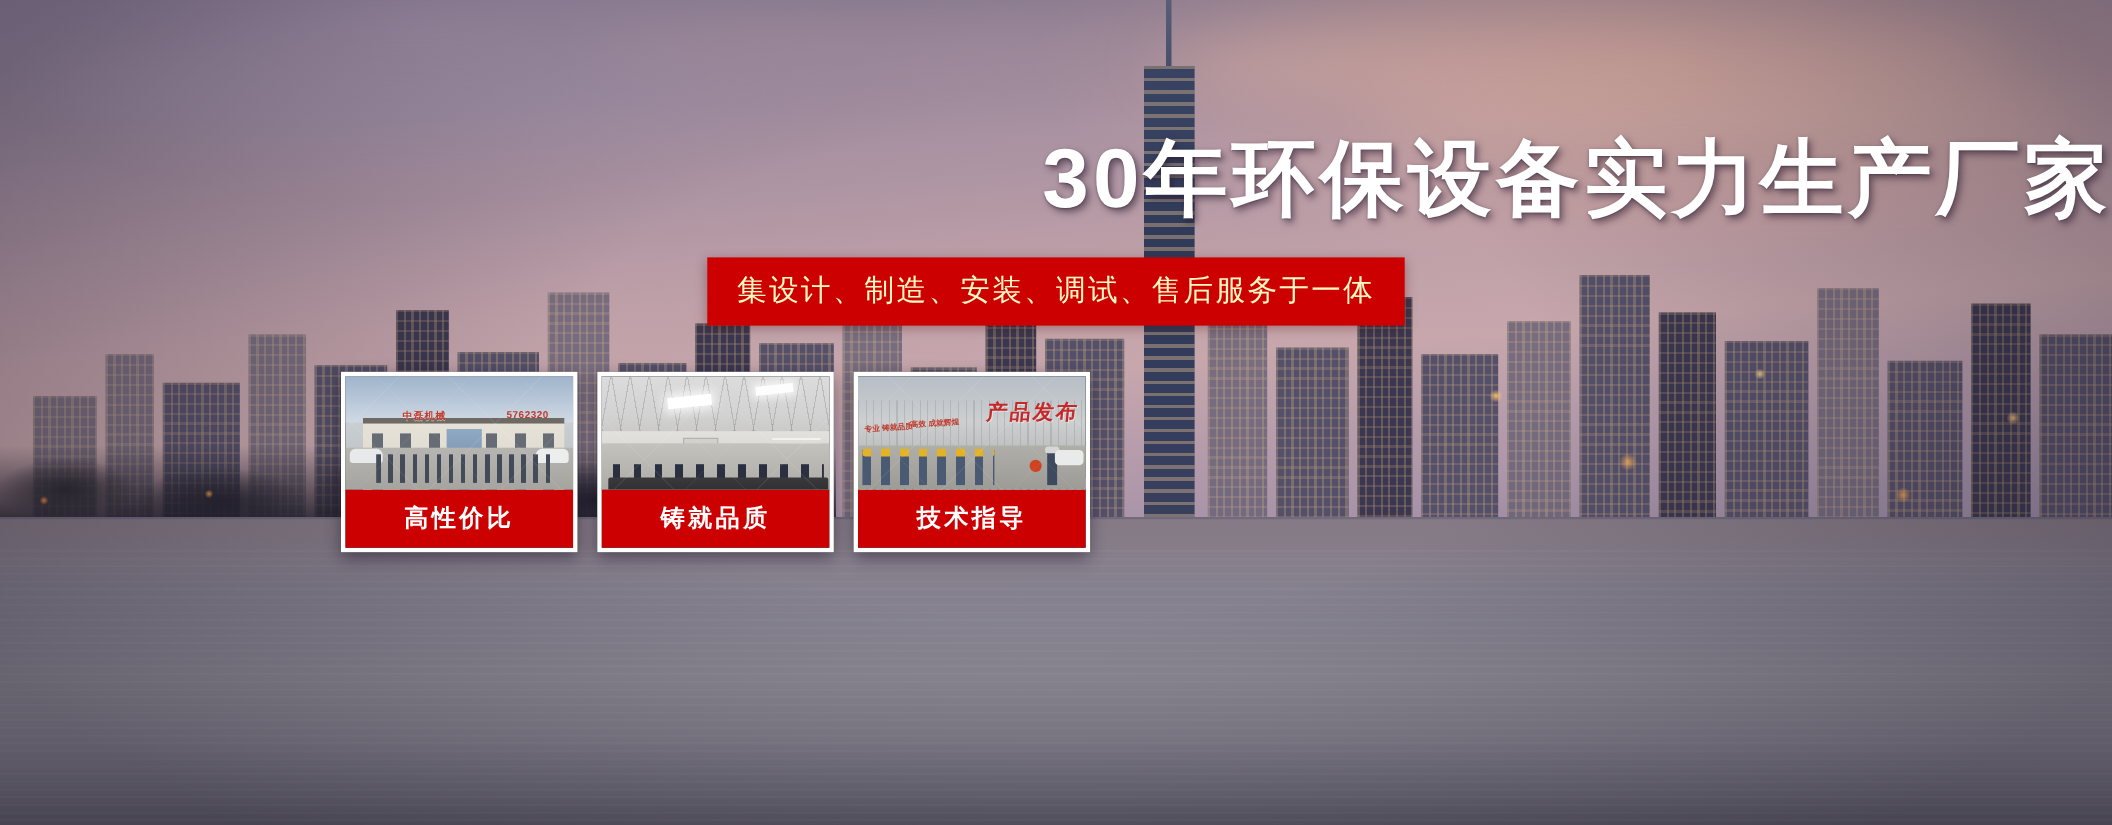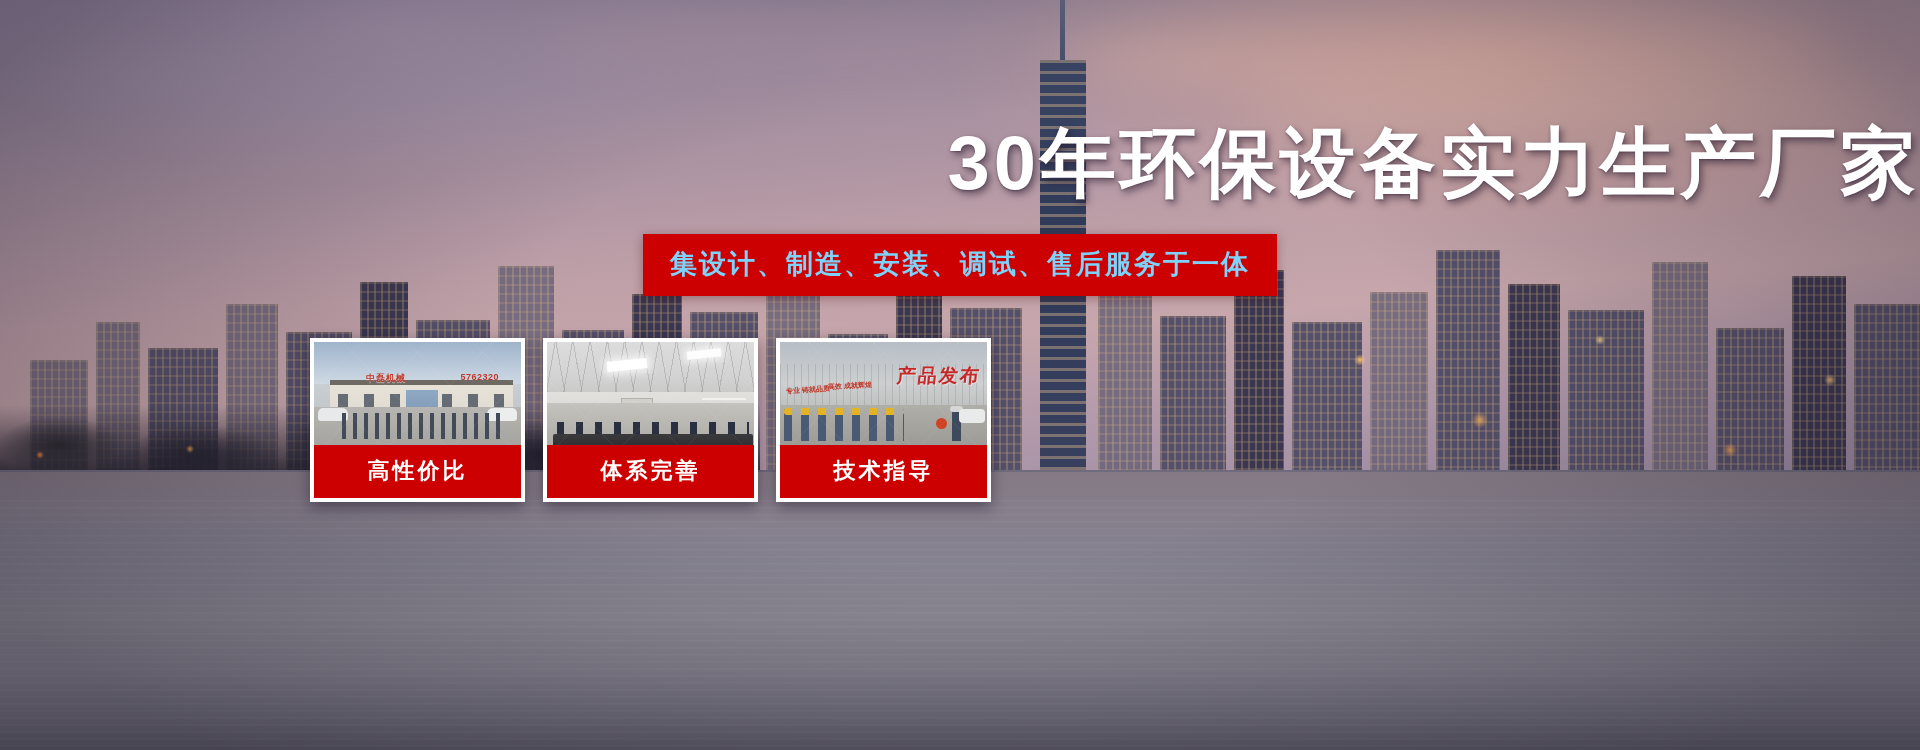--- a/index.html
+++ b/index.html
@@ -111,22 +111,22 @@
     letter-spacing:4px; line-height:1;
     text-shadow: 3px 4px 7px rgba(40,25,45,.55), 0 1px 2px rgba(60,40,60,.5);
     white-space:nowrap;
     margin-top:29px;
   }
   
   .subbanner-wrap { position:absolute; left:0; top:234px; width:1920px; text-align:center; }
   .subbanner {
     display:inline-block;
     background:#cc0000;
-    color:#7dd3fc;
-    font-size:27px; font-weight:bold;
+    color:#fef9c3;
+    font-size:27px; font-weight:normal;
     letter-spacing:2px;
     padding:12px 27px 14px;
     box-shadow:0 2px 10px rgba(70,0,0,.35);
     white-space:nowrap;
   }
 
   
   .cards {
     position:absolute; left:310px; top:338px;
     width:1300px; height:164px;
@@ -402,21 +402,21 @@
         <div class="lightpanel2"></div>
         <div class="wall"></div>
         <div class="board"></div>
         <div class="window"></div>
         <div class="floor"></div>
         <div class="staff"></div>
         <div class="desks"></div>
 
         <div class="wm"></div>
       </div>
-      <div class="card-label">体系完善</div>
+      <div class="card-label">铸就品质</div>
     </div>
 
     <div class="card">
       <div class="card-photo p4">
         <div class="facade"></div>
         <div class="slogan1">专业
 铸就品质</div>
         <div class="slogan2">高效
 成就辉煌</div>
         <div class="bigsign">产品发布</div>

